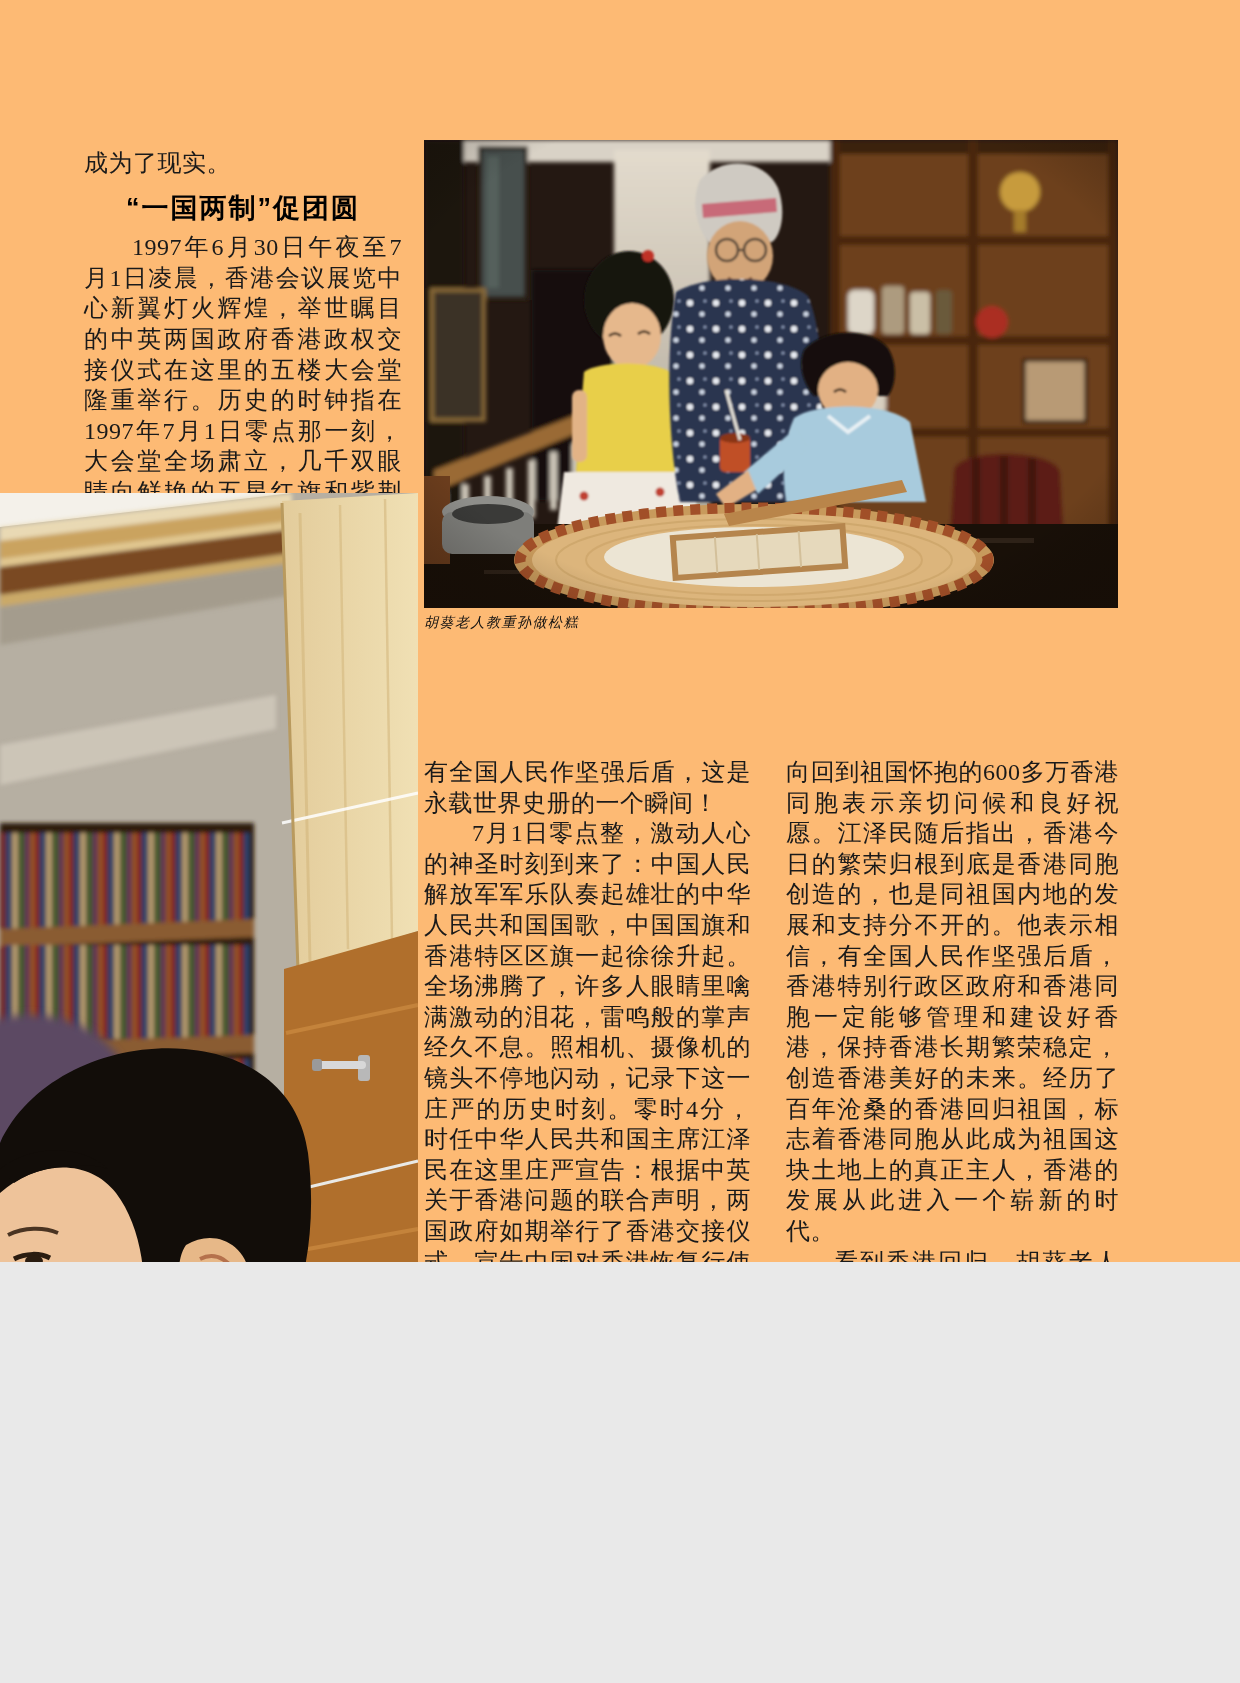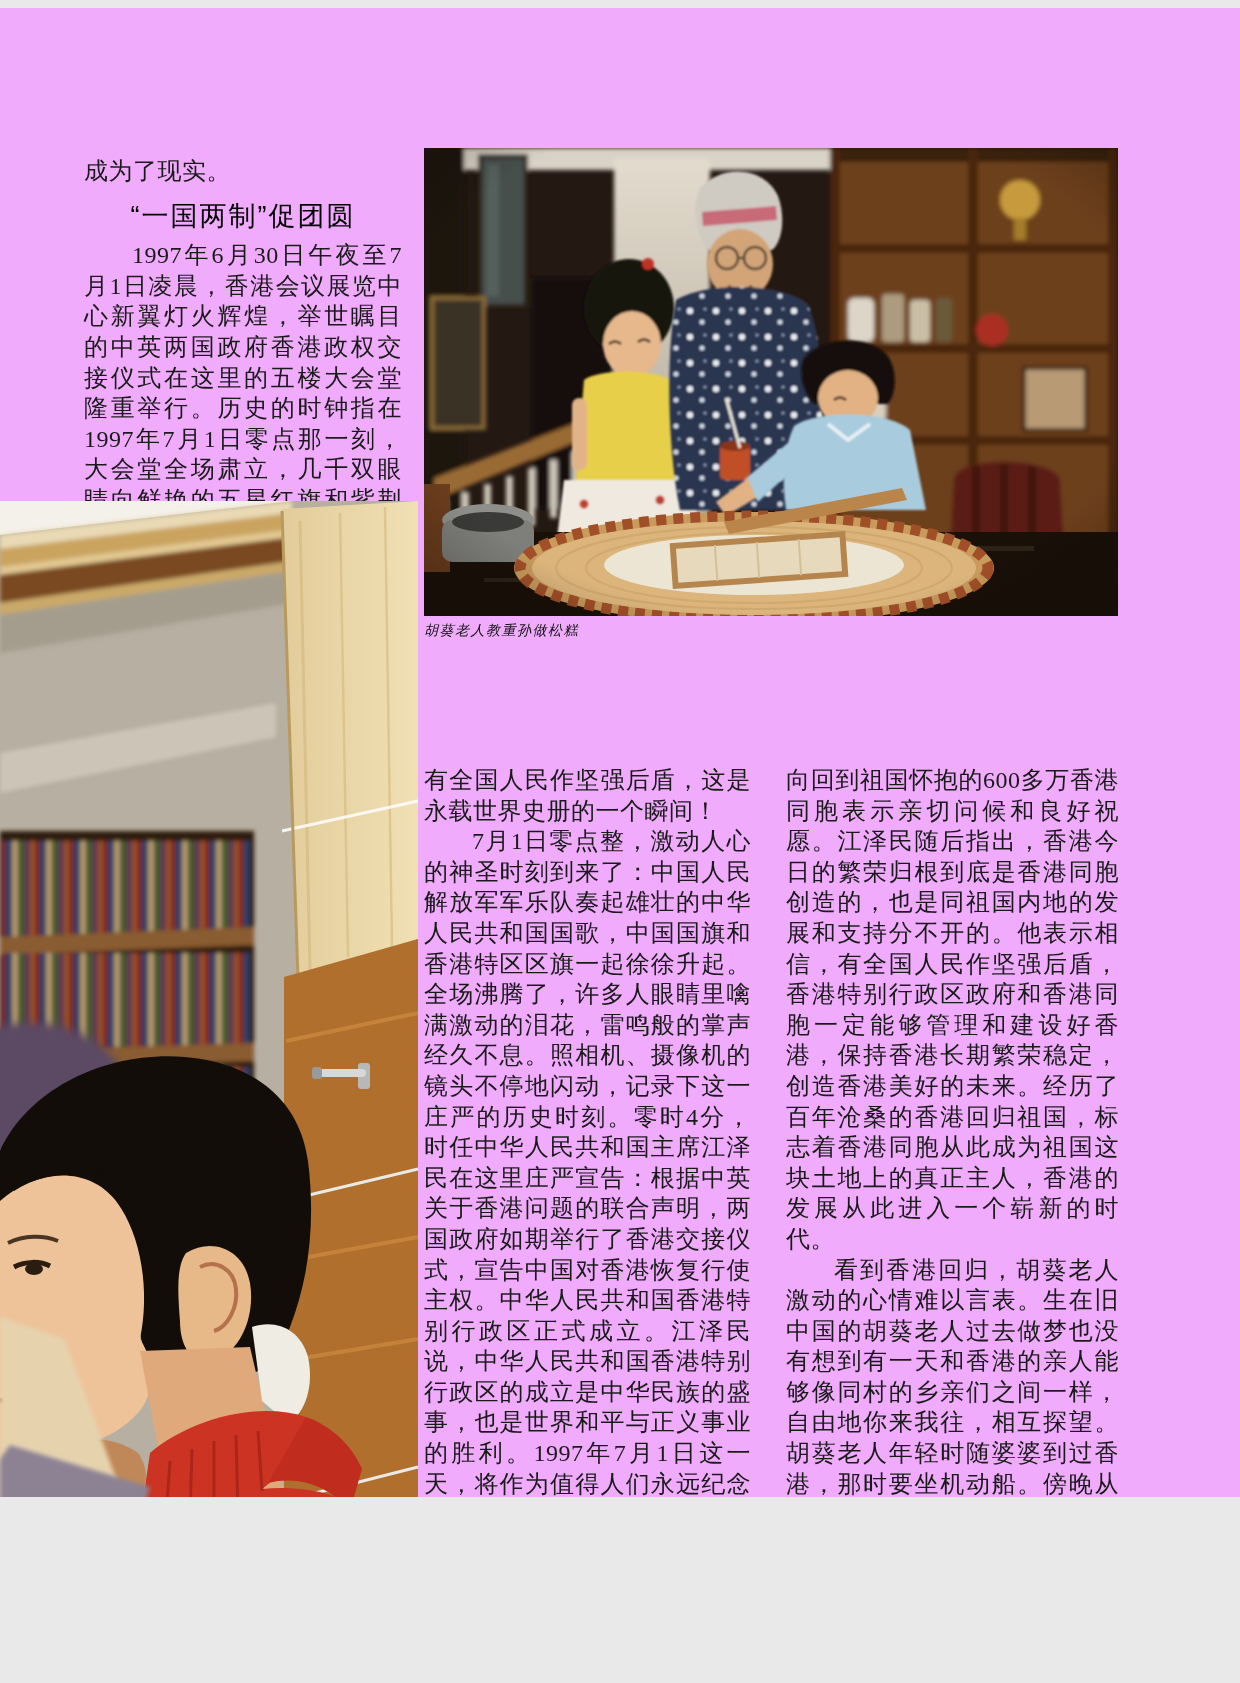--- a/index.html
+++ b/index.html
@@ -1,31 +1,31 @@
 <!DOCTYPE html>
 <html><head>
 <meta charset="utf-8">
 <style>
   html,body{margin:0;padding:0;background:#e9e9e9;}
   .page{
-    position:relative;width:1240px;height:1489px;margin:8px auto;
-    background:#f0abfc;overflow:hidden;
+    position:relative;width:1240px;height:1262px;margin:0 auto;
+    background:#fdba74;overflow:hidden;
     font-family:"Liberation Serif",serif;color:#1a1a1a;
   }
   .abs{position:absolute;}
   .body-text{
     font-size:24px;line-height:30.6px;text-align:justify;
     letter-spacing:.5px;
   }
   .body-text p{margin:0;}
   .body-text p.indent{text-indent:2em;}
   .left-col{left:84px;top:148px;width:318px;}
   .sec-head{
     margin:14px 0 9px 0;
-    font-family:"Liberation Sans",sans-serif;font-weight:400;
+    font-family:"Liberation Sans",sans-serif;font-weight:700;
     font-size:27px;letter-spacing:2px;text-align:center;color:#000;
   }
   .mid-col{left:424px;top:757px;width:327px;}
   .right-col{left:786px;top:757px;width:333px;}
   .photo-top{left:424px;top:140px;width:694px;height:468px;}
   .photo-left{left:0;top:493px;width:418px;height:1020px;}
   .photo-top svg,.photo-left svg{display:block;width:100%;height:100%;}
   .caption{
     left:424px;top:614px;width:500px;
     font-size:14px;font-style:italic;letter-spacing:1.5px;color:#111;

